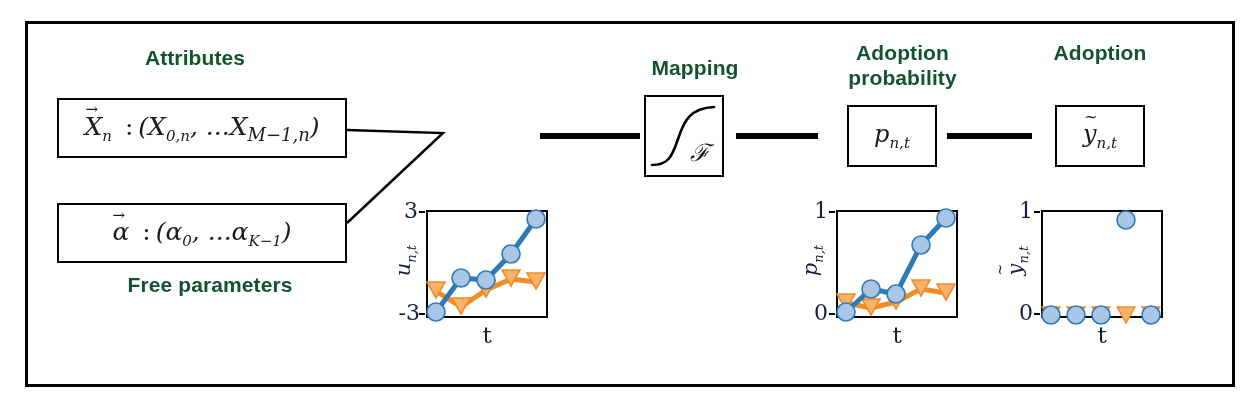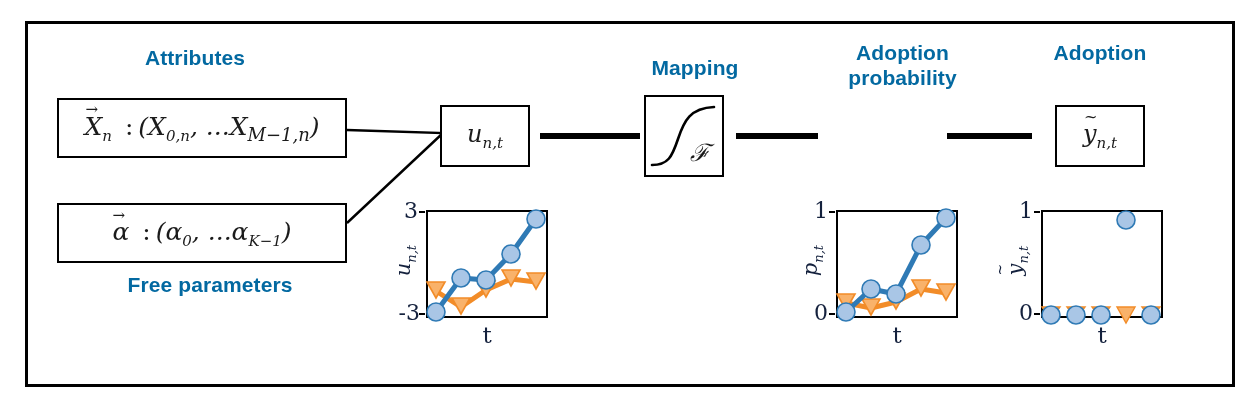--- a/index.html
+++ b/index.html
@@ -1,21 +1,21 @@
 <!DOCTYPE html>
 <html><head>
 <meta charset="utf-8">
 <style>
   html,body{margin:0;padding:0;background:#ffffff;}
   body{width:1250px;height:407px;font-family:"Liberation Sans",sans-serif;overflow:hidden;}
   #canvas{position:relative;width:1250px;height:407px;background:#ffffff;}
 
   .frame{position:absolute;left:25px;top:21px;width:1210px;height:366px;border:3px solid #000;box-sizing:border-box;}
 
-  .heading{position:absolute;color:#0369a1;font-weight:bold;font-size:21px;line-height:25px;text-align:center;letter-spacing:.1px;}
+  .heading{position:absolute;color:#14532d;font-weight:bold;font-size:21px;line-height:25px;text-align:center;letter-spacing:.1px;}
 
   .mbox{position:absolute;border:2.5px solid #000;box-sizing:border-box;background:#fff;
         display:flex;align-items:center;justify-content:center;}
   .mbox .mtex{font-family:"DejaVu Serif",serif;font-style:italic;color:#1b1b1b;white-space:nowrap;}
 
   .conn{position:absolute;background:#000;height:6px;}
 
   .elbow{position:absolute;}
 
   
@@ -65,35 +65,35 @@
       <span style="position:relative;display:inline-block;">
         <span style="position:absolute;left:0px;top:-11px;font-size:15px;font-style:normal;">→</span>α</span>
       <span style="font-style:normal;"> : </span>(α<sub style="font-size:15px;">0</sub>, ...α<sub style="font-size:15px;">K−1</sub>)
     </span>
   </div>
 
   <svg class="elbow" style="left:345px;top:95px;width:105px;height:130px;" viewBox="0 0 105 130">
     <polyline points="2,35 98,38 2,128" fill="none" stroke="#000" stroke-width="2.4"></polyline>
   </svg>
 
-  <div class="mbox" style="left:440px;top:105px;width:90px;height:62px;">
-    <span class="mtex" style="font-size:24px;">u<sub style="font-size:15px;">n,t</sub></span>
-  </div>
 
   <div class="conn" style="left:540px;top:133px;width:100px;"></div>
 
   <div class="mbox" style="left:644px;top:95px;width:80px;height:82px;">
     <svg width="72" height="74" viewBox="0 0 72 74">
       <path d="M4,66 C20,66 24,58 30,40 C36,22 42,9 66,8" fill="none" stroke="#000" stroke-width="2.6" stroke-linecap="round"></path>
       <text x="42" y="62" font-family="DejaVu Serif, serif" font-style="italic" font-size="24" fill="#1b1b1b">ℱ</text>
     </svg>
   </div>
 
   <div class="conn" style="left:736px;top:133px;width:82px;"></div>
 
+  <div class="mbox" style="left:847px;top:105px;width:90px;height:62px;">
+    <span class="mtex" style="font-size:24px;">p<sub style="font-size:15px;">n,t</sub></span>
+  </div>
 
   <div class="conn" style="left:947px;top:133px;width:85px;"></div>
 
   <div class="mbox" style="left:1055px;top:105px;width:90px;height:62px;">
     <span class="mtex" style="font-size:24px;">
       <span style="position:relative;display:inline-block;">
         <span style="position:absolute;left:1px;top:-13px;font-size:16px;font-style:normal;">~</span>y</span><sub style="font-size:15px;">n,t</sub>
     </span>
   </div>
 

